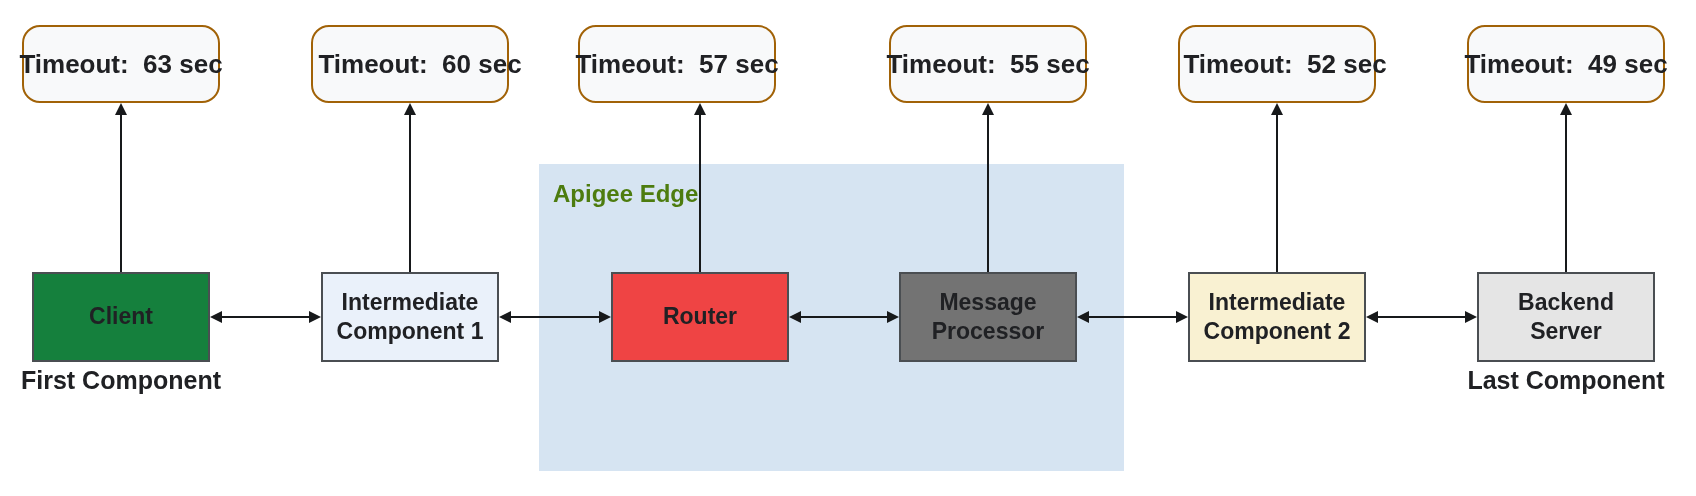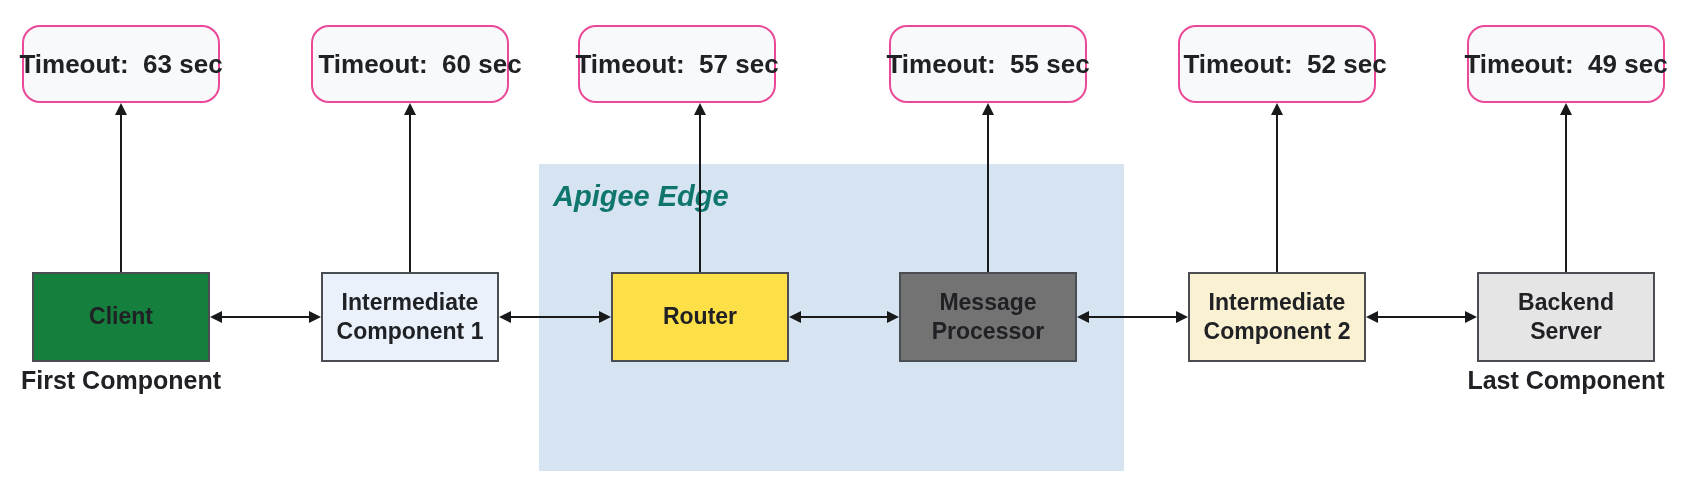--- a/index.html
+++ b/index.html
@@ -2,25 +2,25 @@
 <html><head>
 <meta charset="utf-8">
 <style>
   html,body { margin:0; padding:0; background:#ffffff; }
   body { font-family:"Liberation Sans","DejaVu Sans",sans-serif; color:#202124; }
   #canvas { position:relative; width:1696px; height:496px; background:#ffffff; overflow:hidden; }
 
   
   .region { position:absolute; left:539px; top:164px; width:585px; height:307px;
             z-index:0; }
-  .region-label { position:absolute; left:14px; top:16px; font-size:29px; font-weight:bold; color:#0f766e;font-style:italic; }
+  .region-label { position:absolute; left:14px; top:16px; font-size:24px; font-weight:bold; color:#4d7c0f; }
 
   
   .timeout-box { position:absolute; top:25px; width:198px; height:78px;
-                 background:#f8f9fa; border:2px solid #ec4899; border-radius:18px;
+                 background:#f8f9fa; border:2px solid #a16207; border-radius:18px;
                  box-sizing:border-box; display:flex; align-items:center; justify-content:center;
                  font-size:26px; font-weight:bold; white-space:pre; z-index:2; }
 
   
   .node-box { position:absolute; top:272px; width:178px; height:90px;
               border:2px solid #4a4e52; box-sizing:border-box;
               display:flex; align-items:center; justify-content:center; text-align:center;
               font-size:23px; font-weight:bold; line-height:1.28; white-space:pre-line; z-index:2; }
 
   .caption { position:absolute; top:366px; width:220px; text-align:center;
@@ -74,21 +74,21 @@
 
   <div class="h-arrow h0"></div>
   <div class="h-arrow h1"></div>
   <div class="h-arrow h2"></div>
   <div class="h-arrow h3"></div>
   <div class="h-arrow h4"></div>
 
   <div class="node-box n0" style="background-color: #15803d;">Client</div>
   <div class="node-box n1" style="background-color: rgb(234, 241, 250);">Intermediate
 Component 1</div>
-  <div class="node-box n2" style="background-color: #fde047;">Router</div>
+  <div class="node-box n2" style="background-color: #ef4444;">Router</div>
   <div class="node-box n3" style="background-color: #737373;">Message
 Processor</div>
   <div class="node-box n4" style="background-color: rgb(249, 241, 210);">Intermediate
 Component 2</div>
   <div class="node-box n5" style="background-color: #e5e5e5;">Backend
 Server</div>
 
   <div class="caption c0">First Component</div>
   <div class="caption c5">Last Component</div>
 

